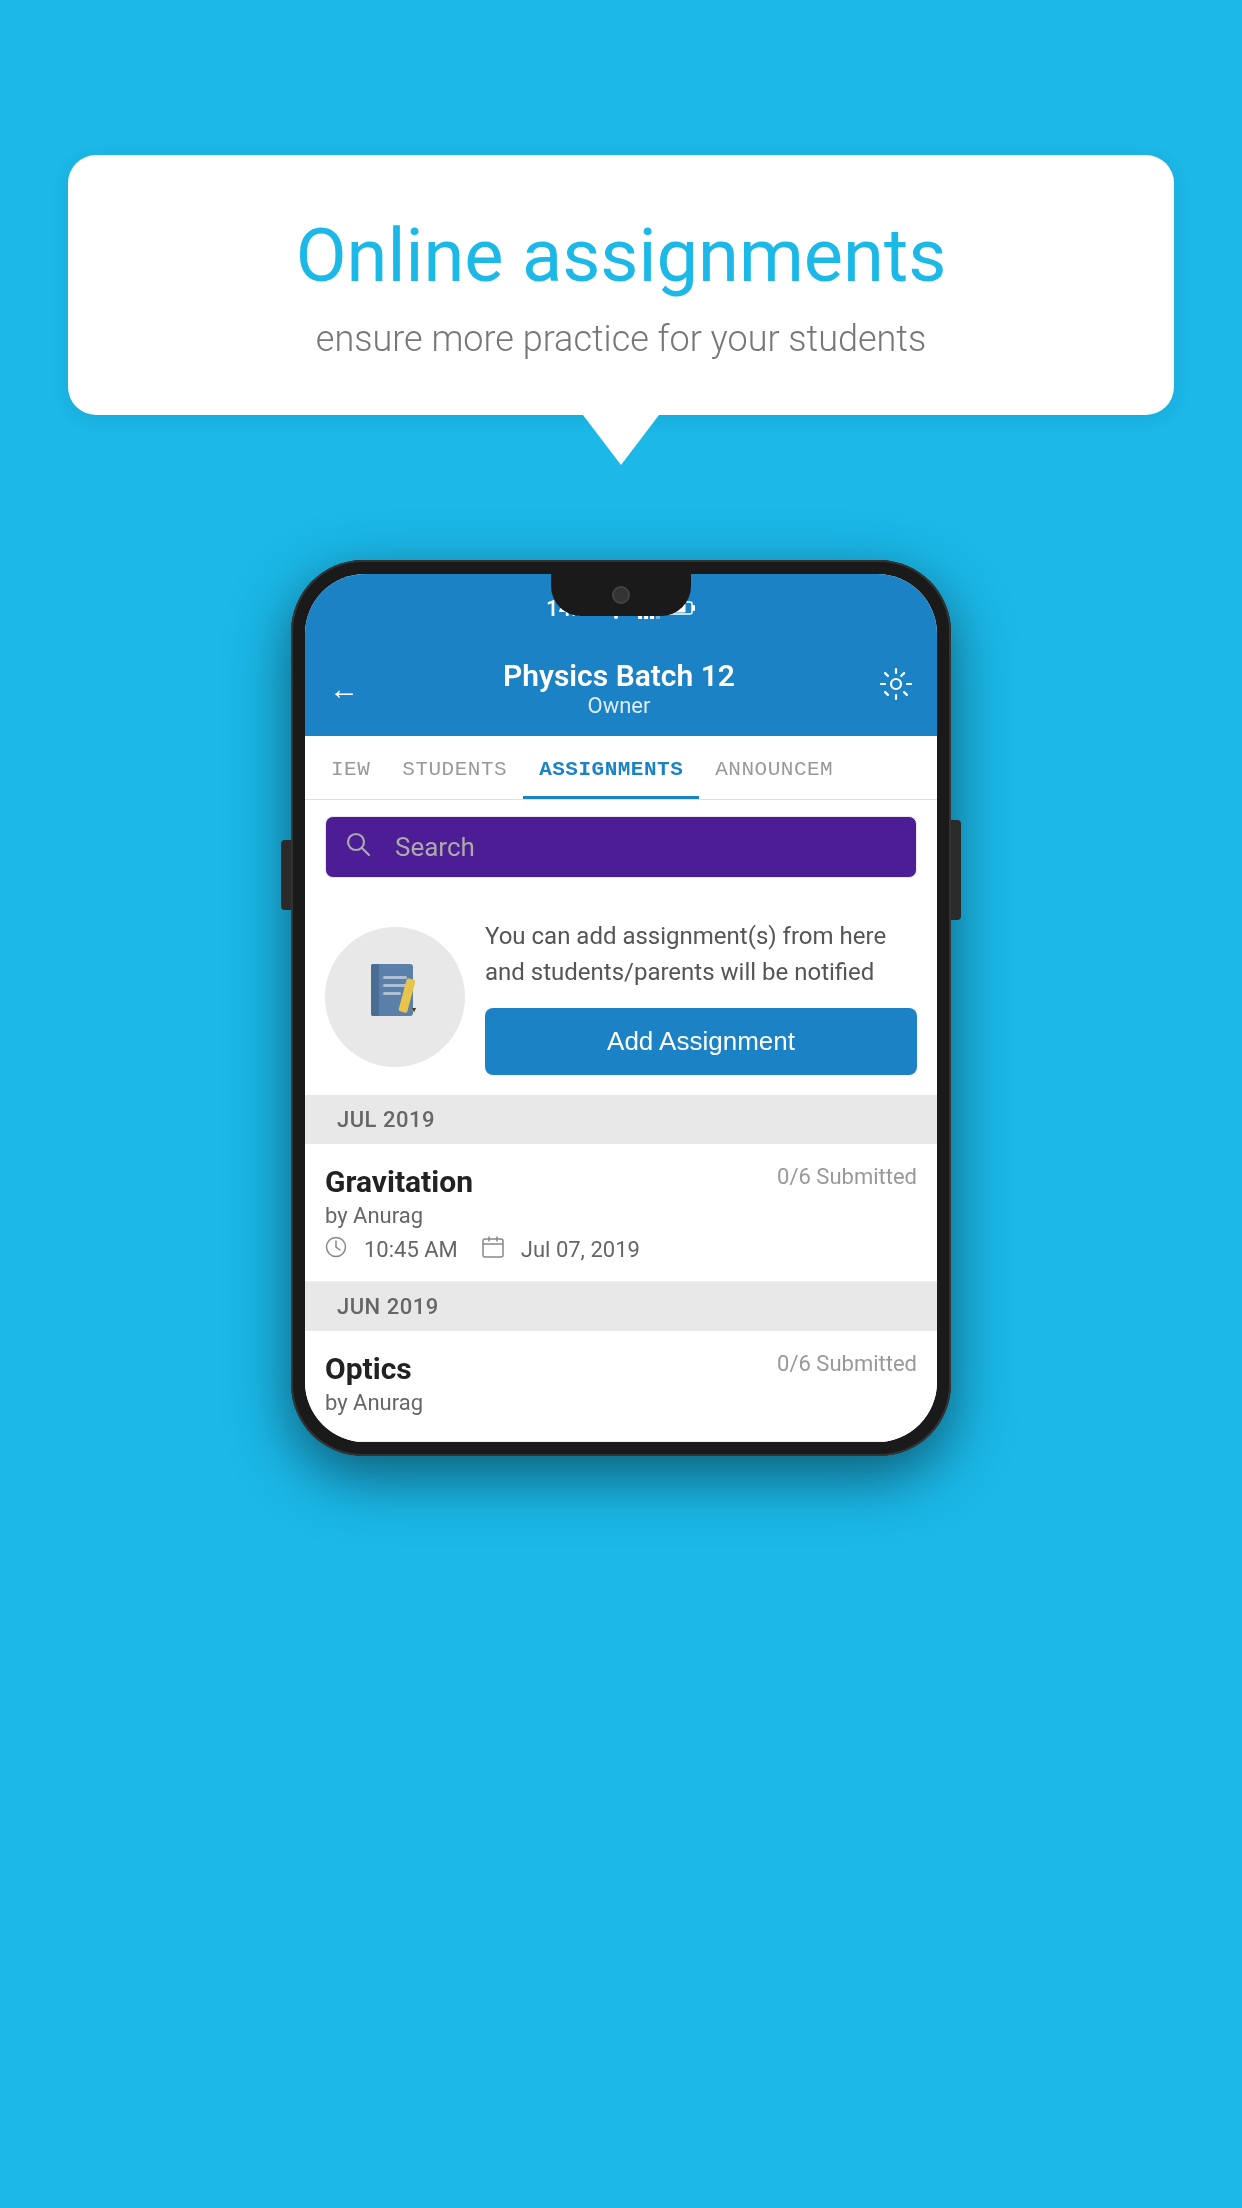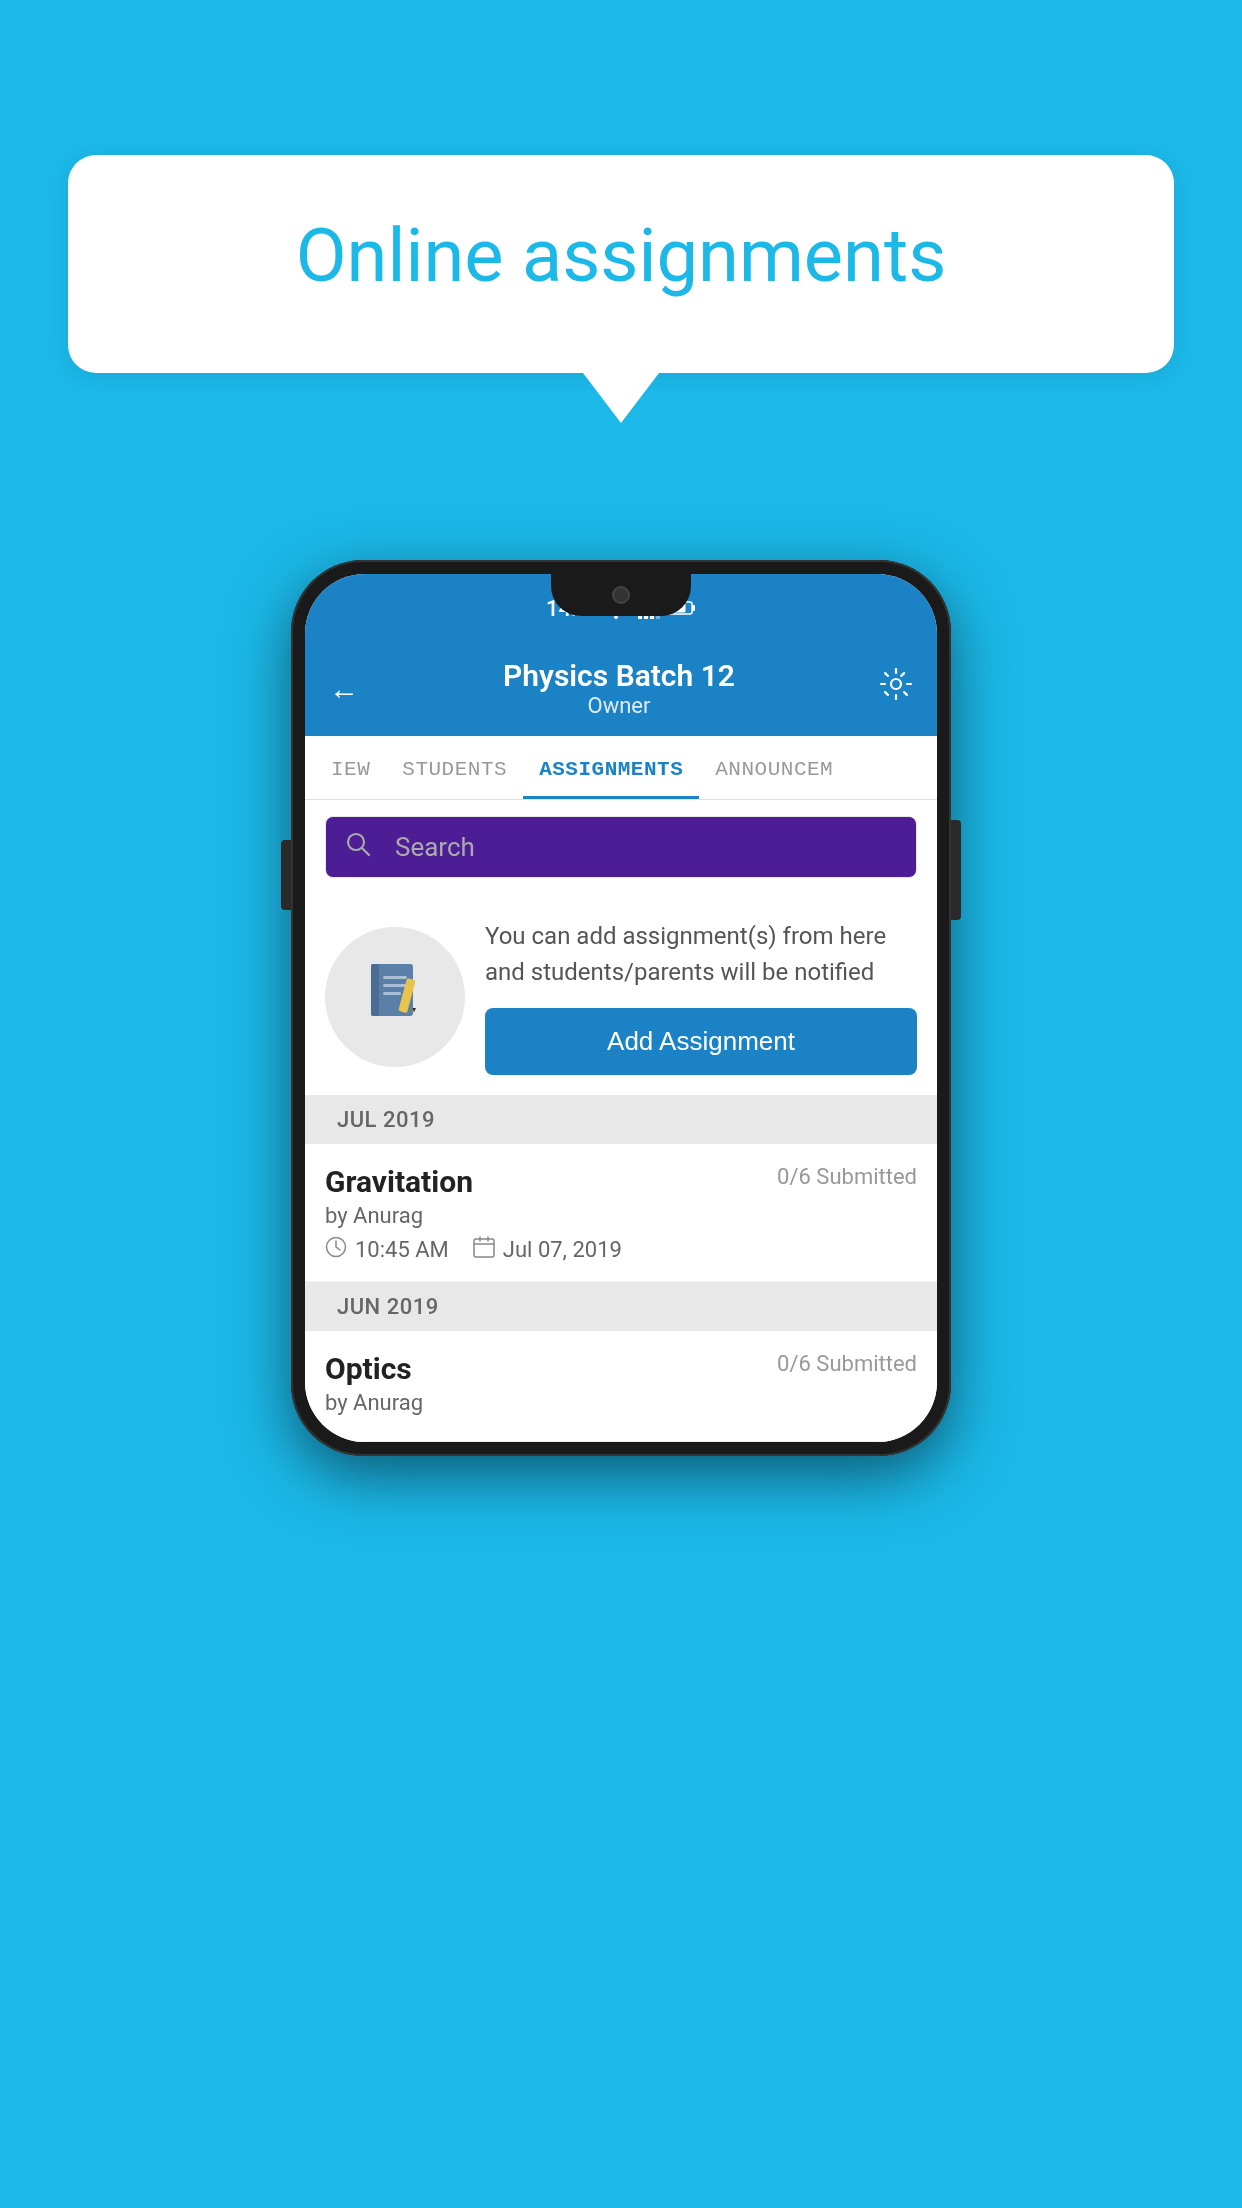--- a/index.html
+++ b/index.html
@@ -334,38 +334,39 @@
 
     .assignment-meta {
       display: flex;
       gap: 24px;
       align-items: center;
     }
 
     .meta-item {
       display: flex;
       align-items: center;
-      gap: 8px;
+      gap: 17px;
       font-size: 22px;
       color: #666;
     }
 
     .meta-icon {
       font-size: 22px;
       color: #888;
     }
   </style>
 </head>
 <body>
 
 <div style="width:1242px;height:2148px;background:#1BB8E8;position:relative;">
 
   <div class="speech-bubble-container">
     <div class="speech-bubble">
       <div class="speech-bubble-title">Online assignments</div>
+      <div class="speech-bubble-subtitle">ensure more practice for your students</div>
     </div>
     <div class="speech-bubble-arrow"></div>
   </div>
 
   <div class="phone-wrapper">
     <div class="phone-outer">
       <div class="phone-screen">
 
         <div class="phone-notch-bar">
           <span class="status-time">14:29</span>

